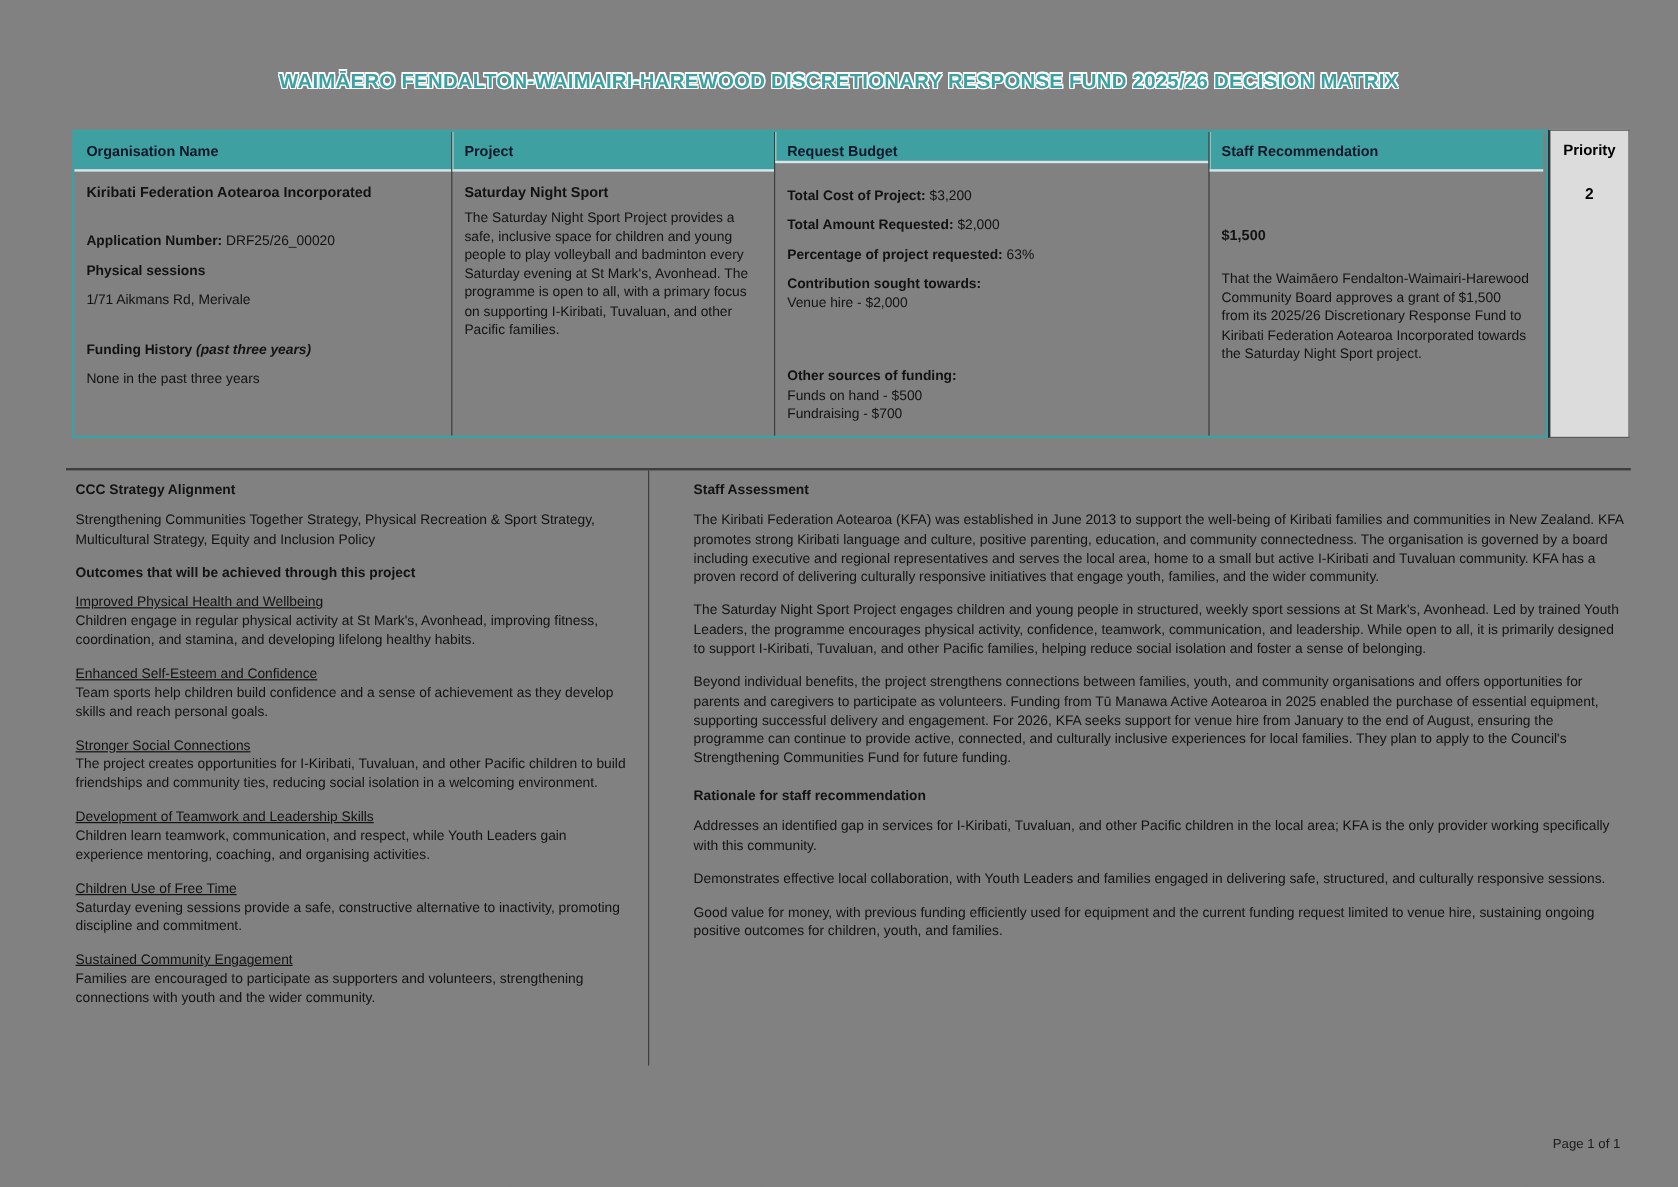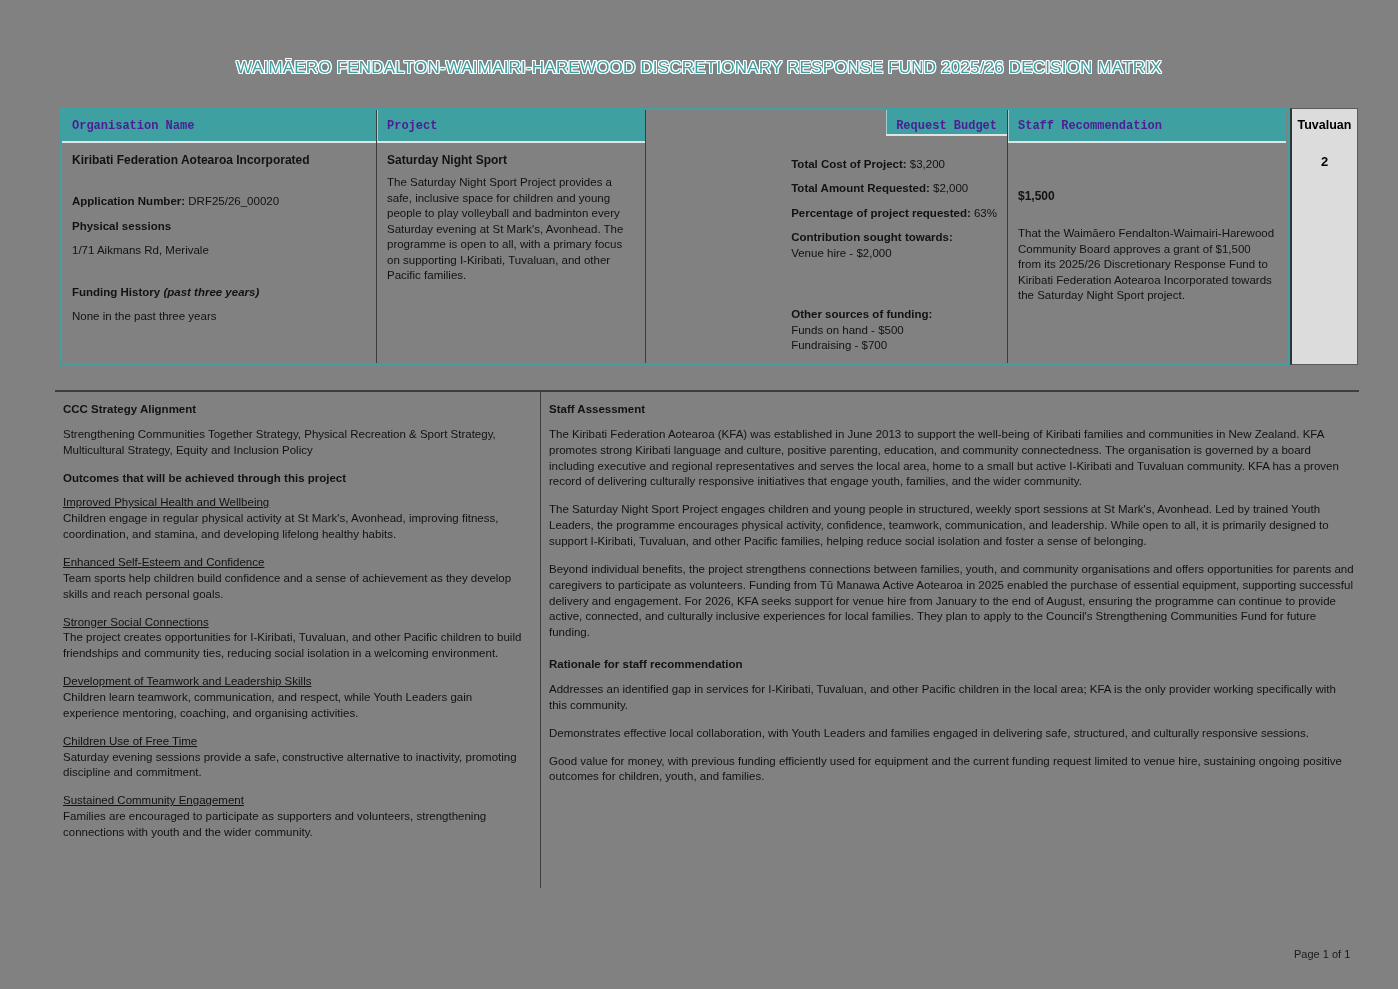--- a/index.html
+++ b/index.html
@@ -9,53 +9,52 @@
     font-family: "Liberation Sans", sans-serif;
     color: #121212;
     position: relative;
     overflow: hidden;
   }
   .doc-title {
     position: absolute;
     top: 58px; left: 0; width: 1398px;
     text-align: center;
     font-size: 17px;
-    font-weight: normal;
+    font-weight: bold;
     letter-spacing: 0.2px;
     color: #3fa0a2;
     text-shadow: -1px 0 #ffffff, 1px 0 #ffffff, 0 -1px #ffffff, 0 1px #ffffff,
                  -1px -1px #ffffff, 1px 1px #ffffff, -1px 1px #ffffff, 1px -1px #ffffff;
   }
   
   .matrix {
     position: absolute;
     left: 60px; top: 108px;
     width: 1298px; height: 257px;
     display: flex;
   }
   .matrix-main {
     display: flex;
     width: 1230px;
     border: 2px solid #3fa0a2;
   }
   .col { display: flex; flex-direction: column; }
   .col-org  { width: 314px; }
   .col-proj { width: 269px; }
-  .col-budg { width: 362px; align-items: flex-end; }
+  .col-budg { width: 362px; }
   .col-rec  { width: 279px; gap: 36px; }
   .col + .col { border-left: 1px solid #3d3d3d; }
   .hcell {
     background: #3fa0a2;
-    color: #4c1d95;
+    color: #0f172a;
     font-weight: bold;
     font-size: 12px;
     height: 33px;
     padding: 9px 10px 0 10px;
     border-bottom: 2px solid #dfe3e3;
-    font-family: Liberation Mono, monospace;
   }
   .col + .col .hcell { box-shadow: inset 1px 0 0 #9fcfd0; }
   .bcell {
     flex: 1;
     padding: 9px 10px;
     font-size: 11.5px;
     line-height: 1.35;
   }
   .col-priority {
     width: 68px;
@@ -81,20 +80,21 @@
   .budget-line { margin-top: 9px; }
   .budget-line:first-child { margin-top: 12px; }
   .other-funding { margin-top: 46px; }
   
   .details {
     position: absolute;
     left: 55px; top: 390px;
     width: 1304px;
     border-top: 2px solid #3e3e3e;
     display: flex;
+    gap: 29px;
   }
   .details-left {
     width: 486px;
     padding: 10px 14px 10px 8px;
     font-size: 11.5px;
     line-height: 1.38;
     border-right: 1px solid #3e3e3e;
     min-height: 496px;
   }
   .details-right {
@@ -176,21 +176,21 @@
     <div class="col col-rec">
       <div class="hcell">Staff Recommendation</div>
       <div class="bcell">
         <div class="rec-amount">$1,500</div>
         <div class="rec-text">That the Waimāero Fendalton-Waimairi-Harewood Community Board approves a grant of $1,500 from its 2025/26 Discretionary Response Fund to Kiribati Federation Aotearoa Incorporated towards the Saturday Night Sport project.</div>
       </div>
     </div>
   </div>
 
   <div class="col col-priority">
-    <div class="priority-head">Tuvaluan</div>
+    <div class="priority-head">Priority</div>
     <div class="priority-val">2</div>
   </div>
 </div>
 
 <div class="details">
 
   <div class="details-left">
     <div class="section-heading">CCC Strategy Alignment</div>
     <div class="para">Strengthening Communities Together Strategy, Physical Recreation &amp; Sport Strategy, Multicultural Strategy, Equity and Inclusion Policy</div>
     <div class="section-heading">Outcomes that will be achieved through this project</div>

